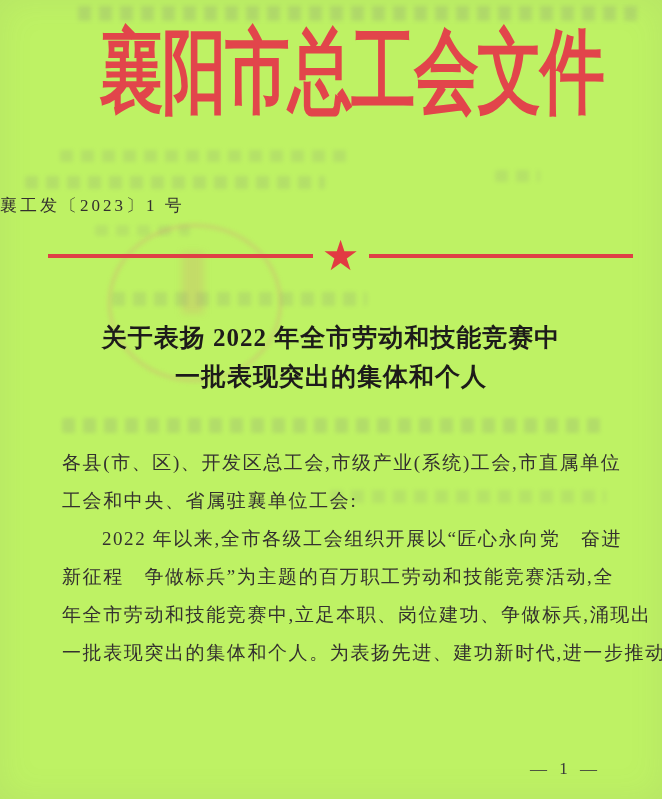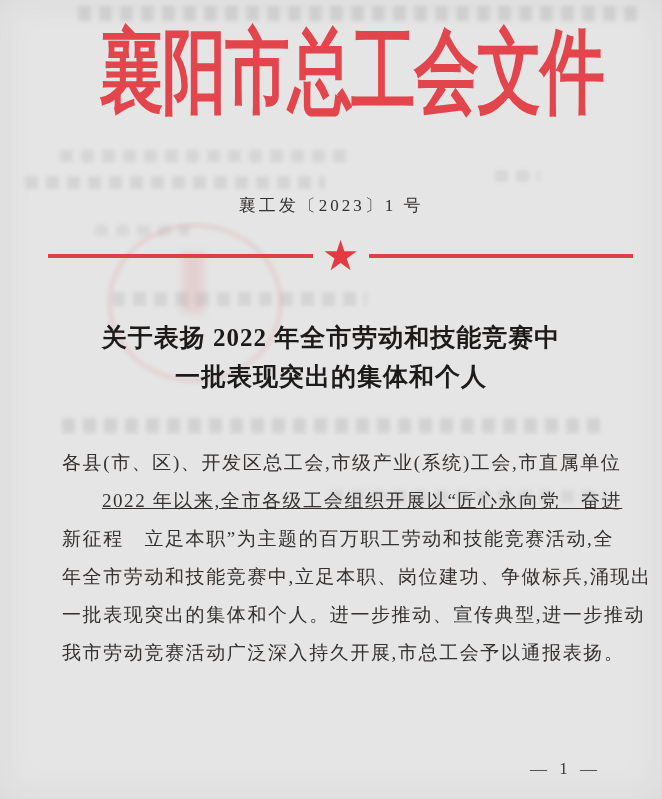--- a/index.html
+++ b/index.html
@@ -1,39 +1,38 @@
 <!DOCTYPE html>
 <html><head>
 <meta charset="utf-8">
 <style>
   html,body{margin:0;padding:0;background:#8a8a8a;}
   .page{
     position:relative;
     width:662px;height:799px;
     margin:0 auto;
-    background:#e5e5e5;
+    background:#bef264;
     overflow:hidden;
     font-family:"Liberation Serif","DejaVu Serif",serif;
     box-shadow:inset 0 0 34px rgba(120,120,120,0.10);
   }
   
   .header-title{
     position:absolute;top:20px;left:0;right:0;
     text-align:center;
     font-size:92px;line-height:104px;
     font-weight:900;
     color:#e2454b;
     transform:scaleX(0.70);
     transform-origin:50% 50%;
     letter-spacing:-2px;
     white-space:nowrap;
   }
   .doc-number{
     position:absolute;top:194px;left:0;right:0;
-    text-align:center;
     font-size:17px;
     color:#33302e;
     letter-spacing:3px;
   }
   .red-rule{
     position:absolute;top:236px;left:48px;width:585px;height:40px;
     display:flex;align-items:center;
   }
   .red-rule .seg{height:4px;background:#df4046;flex:1;}
   .red-rule .star{
@@ -52,21 +51,21 @@
     letter-spacing:1px;
   }
   
   .body-text{
     position:absolute;top:444px;left:62px;width:570px;
     font-size:19px;line-height:38px;
     color:#34312f;
     letter-spacing:1.6px;
   }
   .body-text .line{white-space:nowrap;}
-  .body-text .indent{text-indent:2.1em;text-decoration:underline;}
+  .body-text .indent{text-indent:2.1em;}
   .page-number{
     position:absolute;top:759px;left:530px;
     font-size:17px;color:#3a3a3a;letter-spacing:4px;
     white-space:nowrap;
   }
   
   .smudge{
     position:absolute;
     background:repeating-linear-gradient(90deg,
       rgba(125,125,130,0.38) 0 13px, rgba(125,125,130,0) 13px 21px);
@@ -122,22 +121,22 @@
     <div class="seg"></div>
   </div>
 
   <div class="doc-title">
     <div>关于表扬 2022 年全市劳动和技能竞赛中</div>
     <div>一批表现突出的集体和个人</div>
   </div>
 
   <div class="body-text">
     <div class="line">各县(市、区)、开发区总工会,市级产业(系统)工会,市直属单位</div>
+    <div class="line">工会和中央、省属驻襄单位工会:</div>
     <div class="line indent">2022 年以来,全市各级工会组织开展以“匠心永向党　奋进</div>
-    <div class="line">新征程　立足本职”为主题的百万职工劳动和技能竞赛活动,全</div>
+    <div class="line">新征程　争做标兵”为主题的百万职工劳动和技能竞赛活动,全</div>
     <div class="line">年全市劳动和技能竞赛中,立足本职、岗位建功、争做标兵,涌现出</div>
-    <div class="line">一批表现突出的集体和个人。进一步推动、宣传典型,进一步推动</div>
-    <div class="line">我市劳动竞赛活动广泛深入持久开展,市总工会予以通报表扬。</div>
+    <div class="line">一批表现突出的集体和个人。为表扬先进、建功新时代,进一步推动</div>
   </div>
 
   <div class="page-number">— 1 —</div>
 
 </div>
 
 </body></html>

